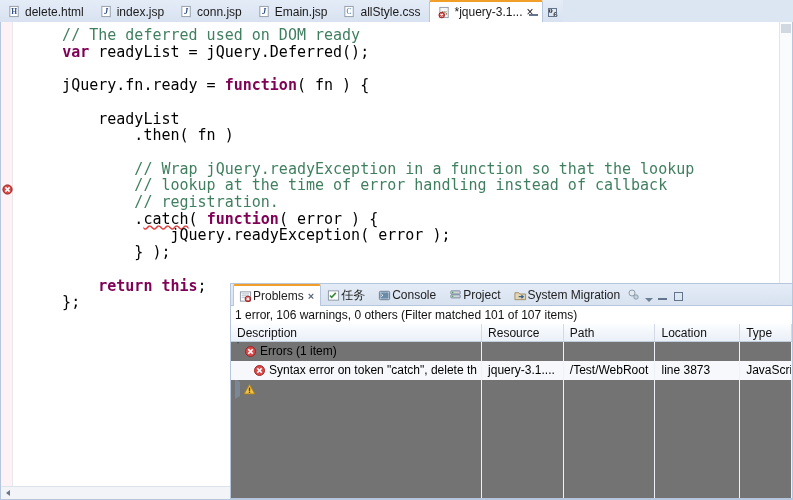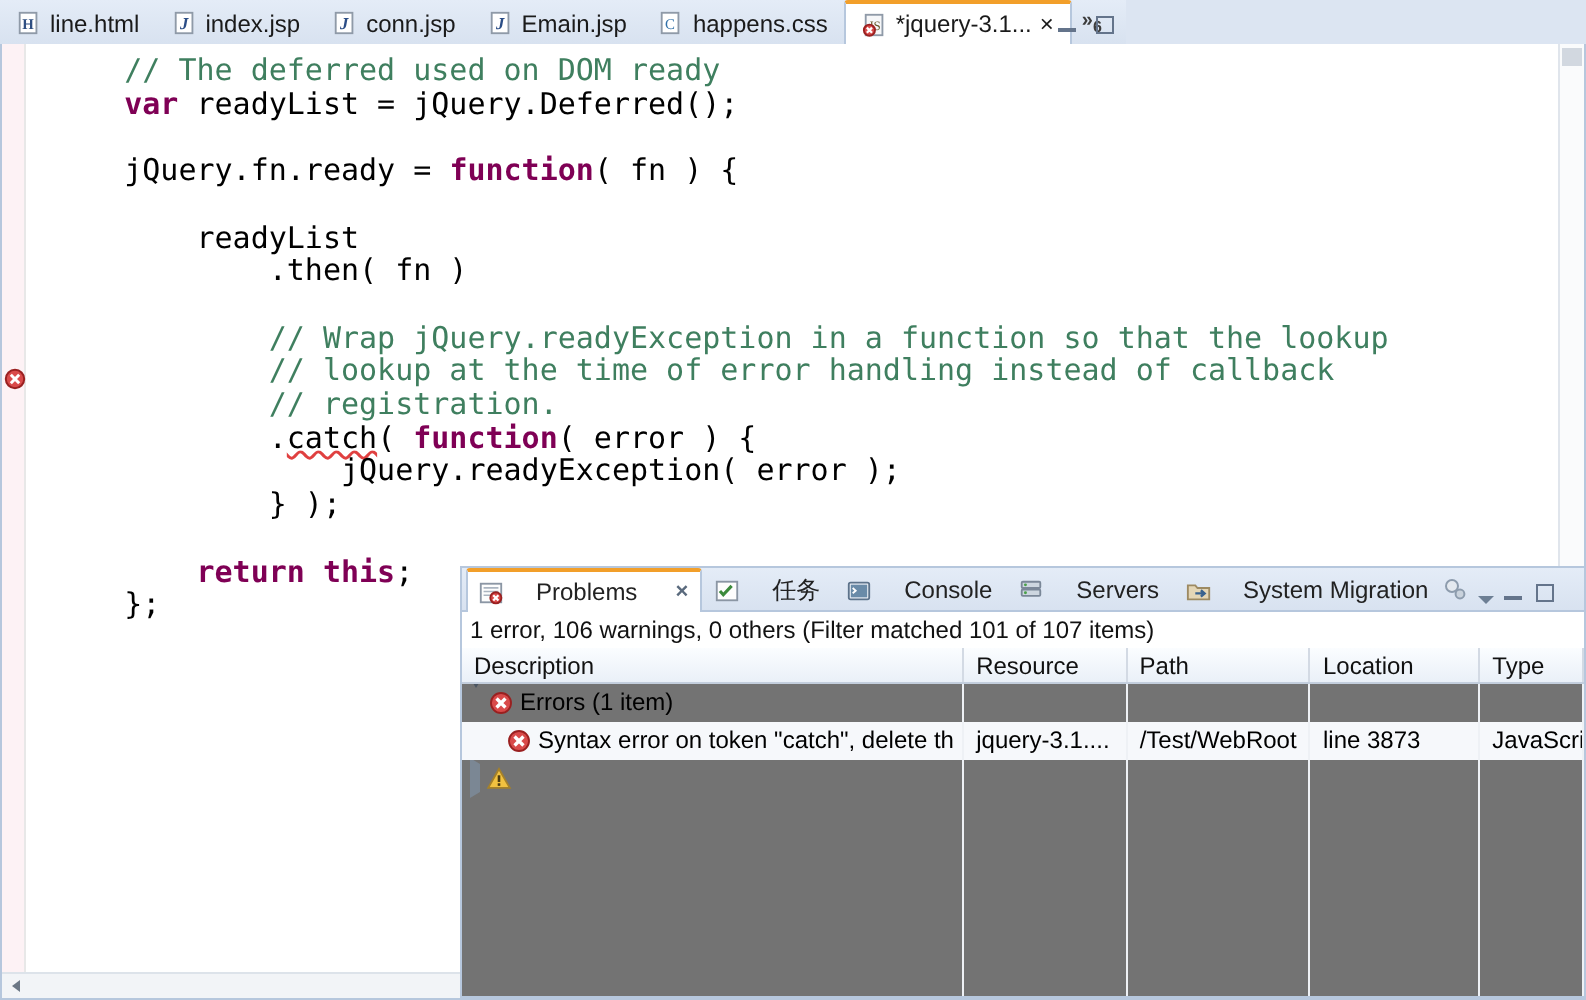--- a/index.html
+++ b/index.html
@@ -17,21 +17,21 @@
   
   .view { position: absolute; background: #f4f7fc; }
   .tabbar {
     height: 22px; position: relative;
     background: linear-gradient(to bottom,#e4ecf7 0%, #dae4f2 100%);
     border-bottom: 1px solid #b6c7dd;
     display: flex; align-items: flex-end;
     padding-left: 2px;
   }
   .vtab {
-    height: 21px; display: flex; align-items: center; gap: 16px;
+    height: 21px; display: flex; align-items: center; gap: 1px;
     padding: 0 6px 0 5px; font-size: 12px; color: #222;
     border: 1px solid transparent; border-bottom: none;
     white-space: nowrap; cursor: default;
   }
   .vtab.active {
     background: #ffffff;
     border-color: #b6c7dd;
     border-top: 2px solid #f29f2a;
     border-radius: 2px 2px 0 0;
     margin-bottom: -1px; height: 22px;
@@ -439,21 +439,21 @@
 
   <div id="editor">
     <div class="etabbar" id="editor-tabs">
         <div class="etab">
           <span class="ic mini">
             <svg width="13" height="13" viewBox="0 0 14 14">
               <rect x="2" y="1.5" width="9" height="11" fill="#fff" stroke="#8f9aa8"></rect>
               <text x="6.5" y="10" font-size="8" font-family="serif" font-weight="bold" fill="#2f4f82" text-anchor="middle">H</text>
             </svg>
           </span>
-          <span class="lbl">line.html</span>
+          <span class="lbl">delete.html</span>
         </div>
         <div class="etab">
           <span class="ic mini">
             <svg width="13" height="13" viewBox="0 0 14 14">
               <rect x="2" y="1.5" width="9" height="11" fill="#fff" stroke="#8f9aa8"></rect>
               <text x="6.5" y="10" font-size="9" font-family="serif" font-style="italic" font-weight="bold" fill="#2b4d86" text-anchor="middle">J</text>
             </svg>
           </span>
           <span class="lbl">index.jsp</span>
         </div>
@@ -475,21 +475,21 @@
           </span>
           <span class="lbl">Emain.jsp</span>
         </div>
         <div class="etab">
           <span class="ic mini">
             <svg width="13" height="13" viewBox="0 0 14 14">
               <rect x="2" y="1.5" width="9" height="11" fill="#fff" stroke="#8f9aa8"></rect>
               <text x="6.5" y="10" font-size="8" font-family="serif" fill="#2f6fa8" text-anchor="middle">C</text>
             </svg>
           </span>
-          <span class="lbl">happens.css</span>
+          <span class="lbl">allStyle.css</span>
         </div>
         <div class="etab active">
           <span class="ic mini">
             <svg width="13" height="13" viewBox="0 0 14 14">
               <rect x="2" y="1.5" width="9" height="11" fill="#f6f7f9" stroke="#8f9aa8"></rect>
               <text x="6.8" y="9.6" font-size="7" font-family="serif" fill="#6b5a2c" text-anchor="middle">JS</text>
               <circle cx="4" cy="9.8" r="3" fill="#d94a4a" stroke="#9a2020"></circle>
               <path d="M2.6 8.4 L5.4 11.2 M5.4 8.4 L2.6 11.2" stroke="#fff" stroke-width="1.2"></path>
             </svg>
           </span>
@@ -585,21 +585,21 @@
         </div>
         <div class="vtab">
           <span class="ic mini">
             <svg width="13" height="13" viewBox="0 0 14 14">
               <rect x="2" y="2" width="10" height="3.4" rx="0.6" fill="#cdd6e0" stroke="#7a8798"></rect>
               <rect x="2" y="6.2" width="10" height="3.4" rx="0.6" fill="#cdd6e0" stroke="#7a8798"></rect>
               <circle cx="4" cy="3.7" r="0.8" fill="#49a049"></circle>
               <circle cx="4" cy="7.9" r="0.8" fill="#49a049"></circle>
             </svg>
           </span>
-          <span class="lbl">Servers</span>
+          <span class="lbl">Project</span>
         </div>
         <div class="vtab">
           <span class="ic mini">
             <svg width="13" height="13" viewBox="0 0 14 14">
               <path d="M1 4 h4 l1.2 1.4 h6.3 v6.1 h-11.5z" fill="#e4d6b6" stroke="#9d8a62"></path>
               <path d="M5 8.3 h4.5 M8 6.6 L10 8.3 L8 10" stroke="#39628f" stroke-width="1.3" fill="none"></path>
             </svg>
           </span>
           <span class="lbl">System Migration</span>
         </div>

